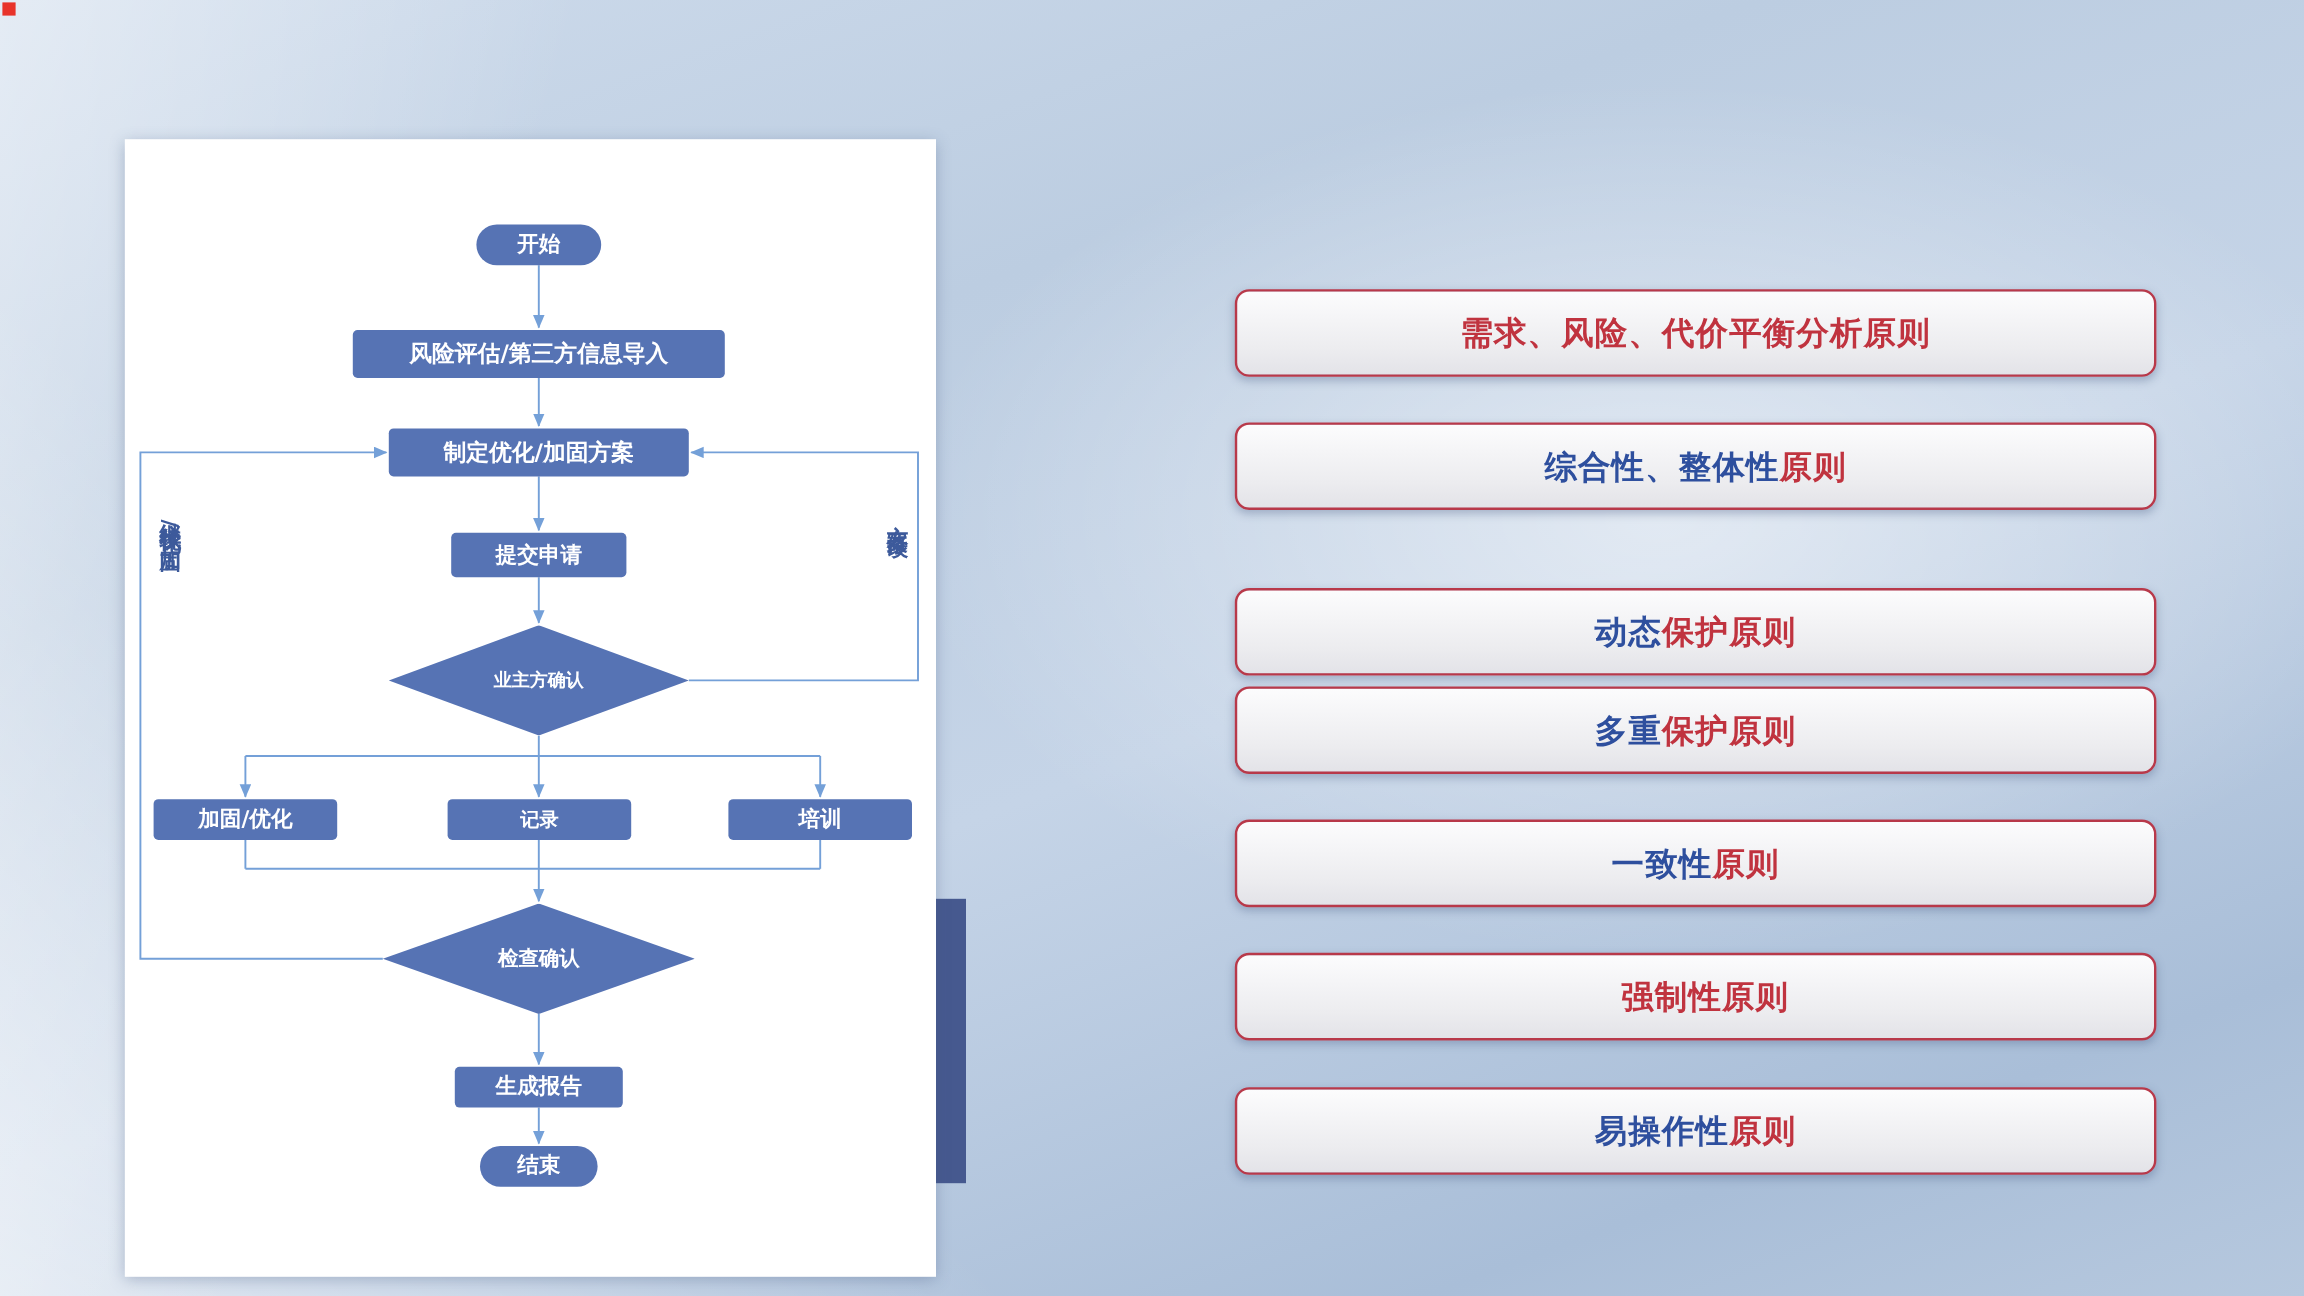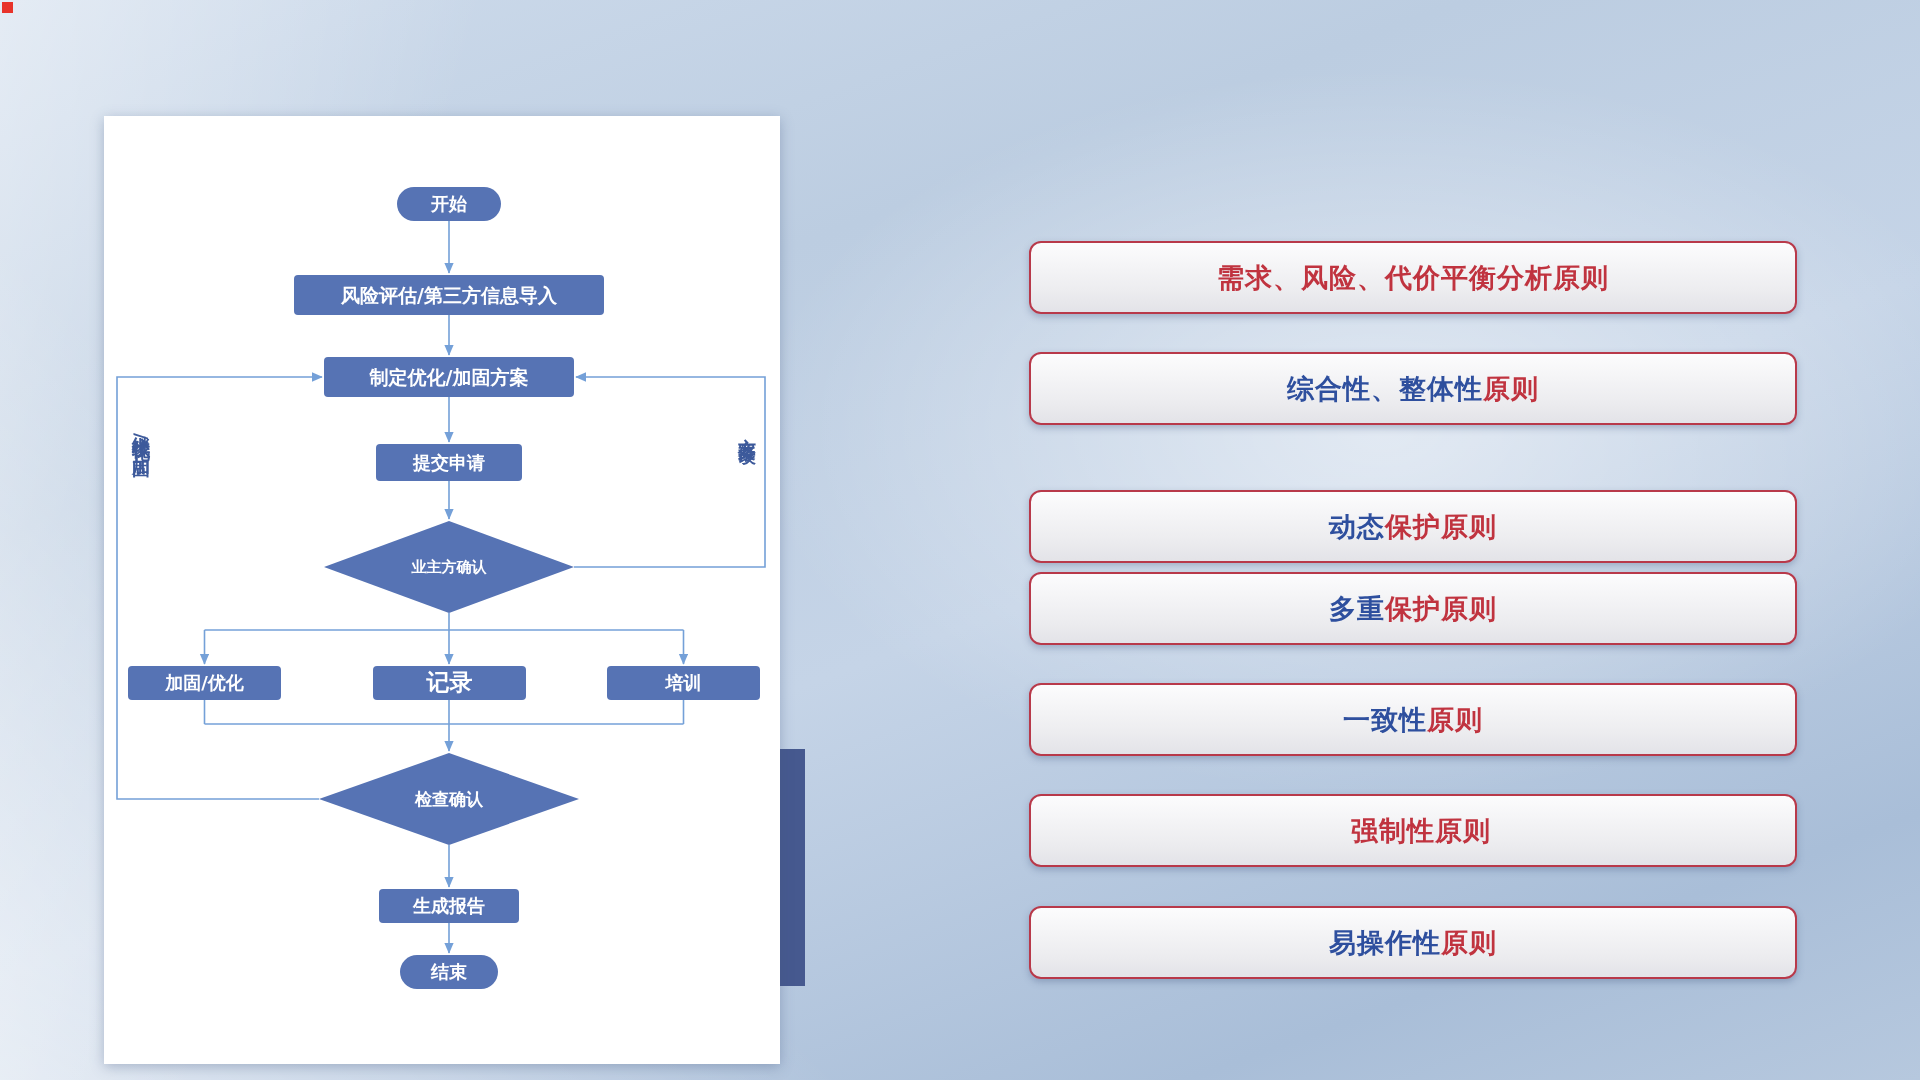--- a/index.html
+++ b/index.html
@@ -95,21 +95,21 @@
   <div class="flow-node rect" style="left:190px;top:159px;width:310px;height:40px;font-size:19px;">风险评估/第三方信息导入</div>
 
   <div class="flow-node rect" style="left:220px;top:241px;width:250px;height:40px;font-size:19px;">制定优化/加固方案</div>
 
   <div class="flow-node rect" style="left:272px;top:328px;width:146px;height:37px;font-size:18px;">提交申请</div>
 
   <div class="flow-node diamond" style="left:220px;top:405px;width:250px;height:92px;font-size:15px;">业主方确认</div>
 
   <div class="flow-node rect" style="left:24px;top:550px;width:153px;height:34px;font-size:18px;">加固/优化</div>
 
-  <div class="flow-node rect" style="left:269px;top:550px;width:153px;height:34px;font-size:23px;">记录</div>
+  <div class="flow-node rect" style="left:269px;top:550px;width:153px;height:34px;font-size:16px;">记录</div>
 
   <div class="flow-node rect" style="left:503px;top:550px;width:153px;height:34px;font-size:18px;">培训</div>
 
   <div class="flow-node diamond" style="left:215px;top:637px;width:260px;height:92px;font-size:17px;">检查确认</div>
 
   <div class="flow-node rect" style="left:275px;top:773px;width:140px;height:34px;font-size:18px;">生成报告</div>
 
   <div class="flow-node pill" style="left:296px;top:839px;width:98px;height:34px;font-size:18px;text-align:center;">结束</div>
 
   <div class="loop-label" style="left:28px;top:305px;">继续优化/加固</div>

